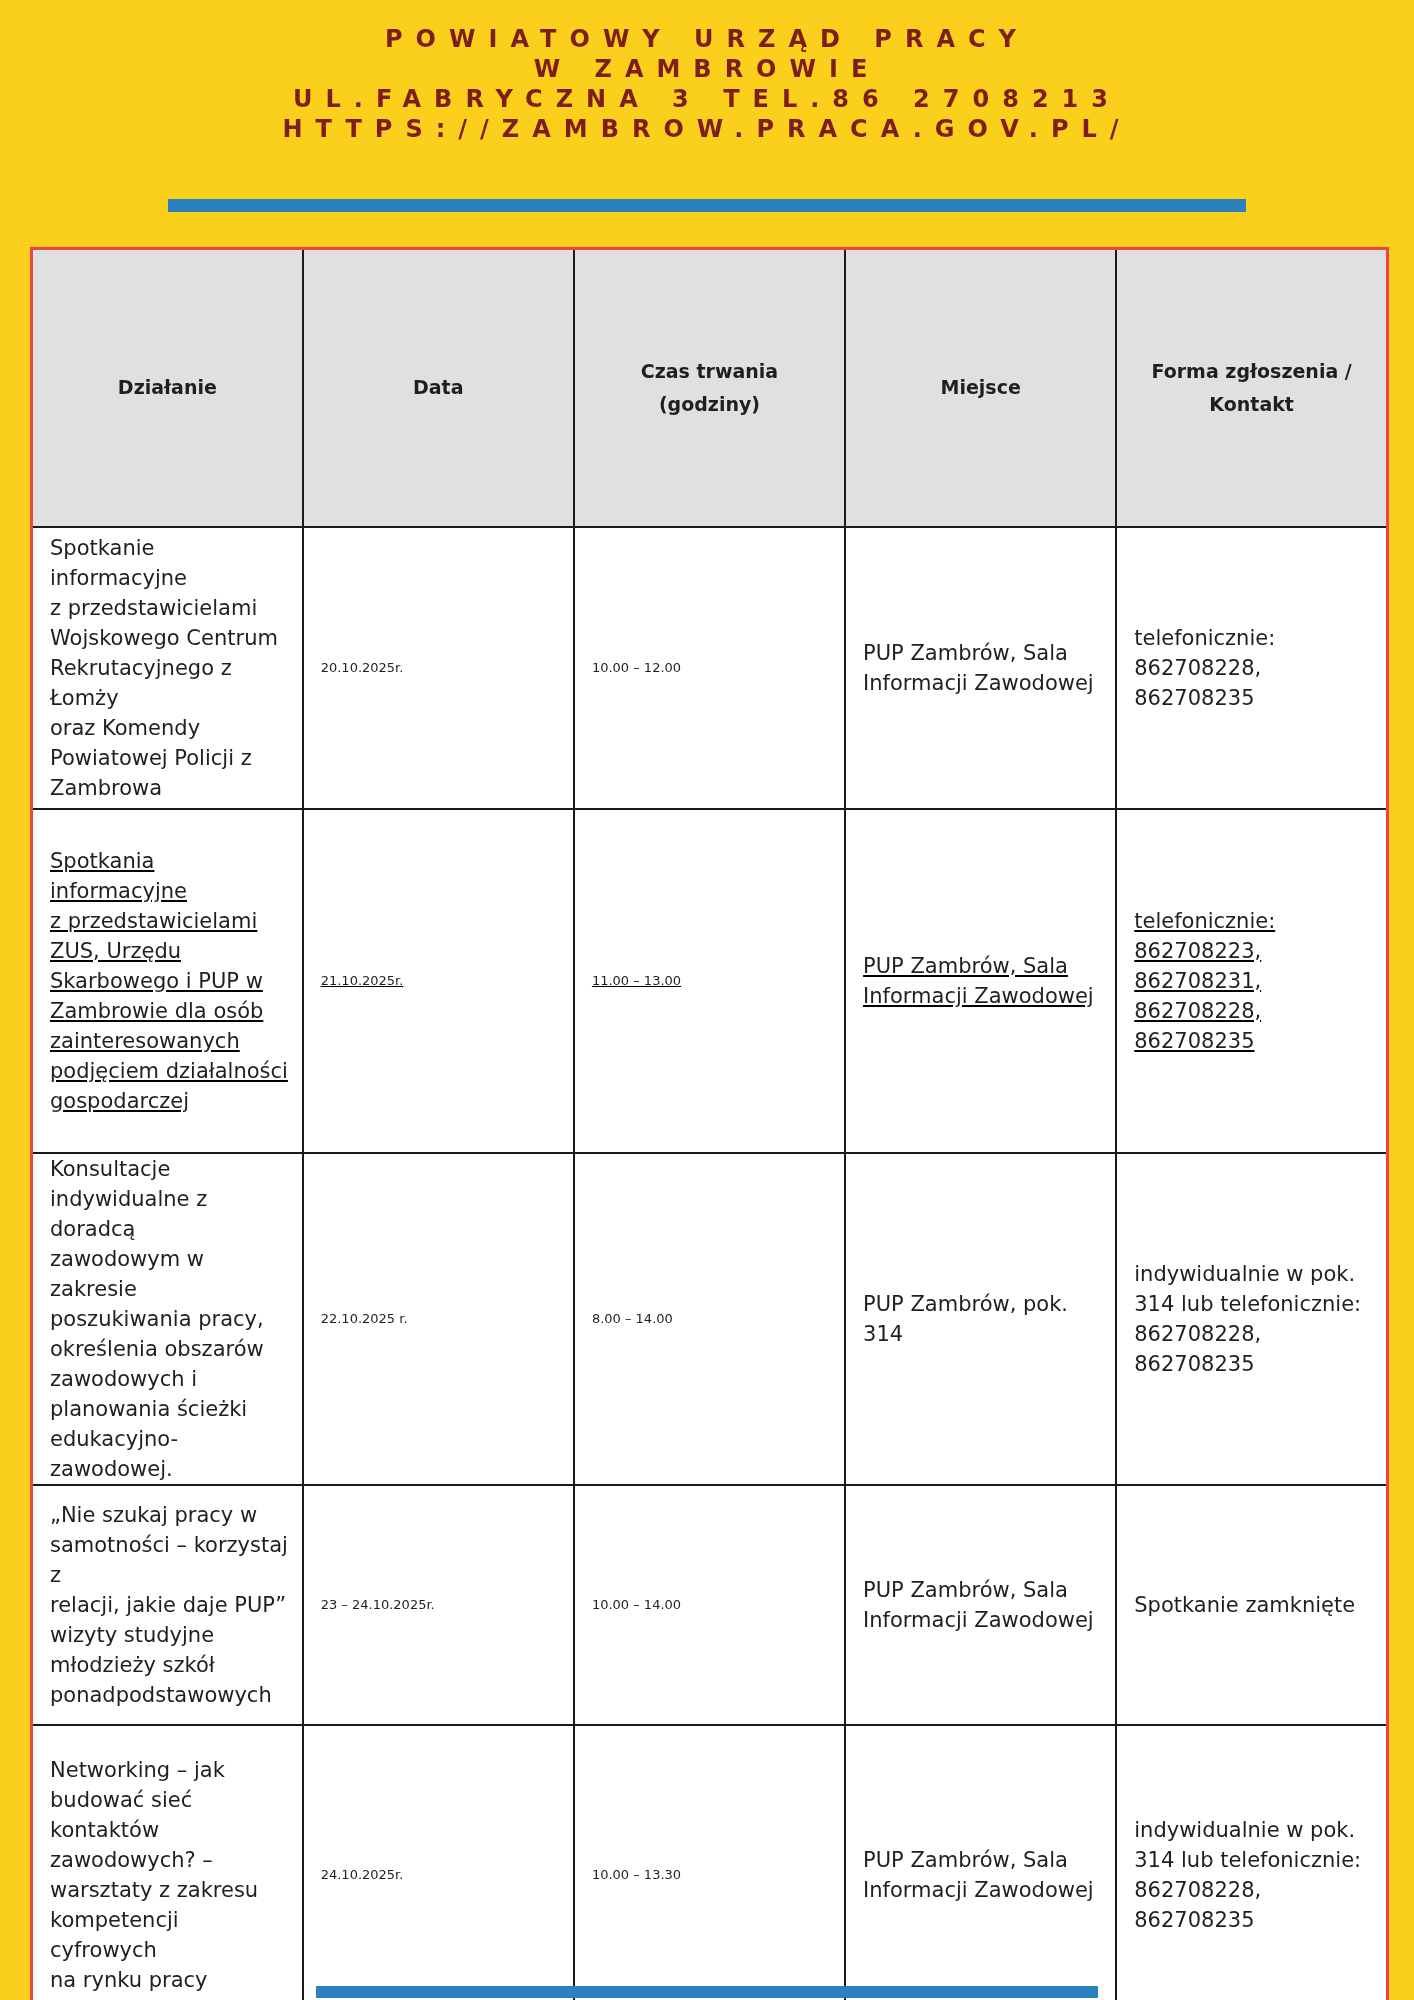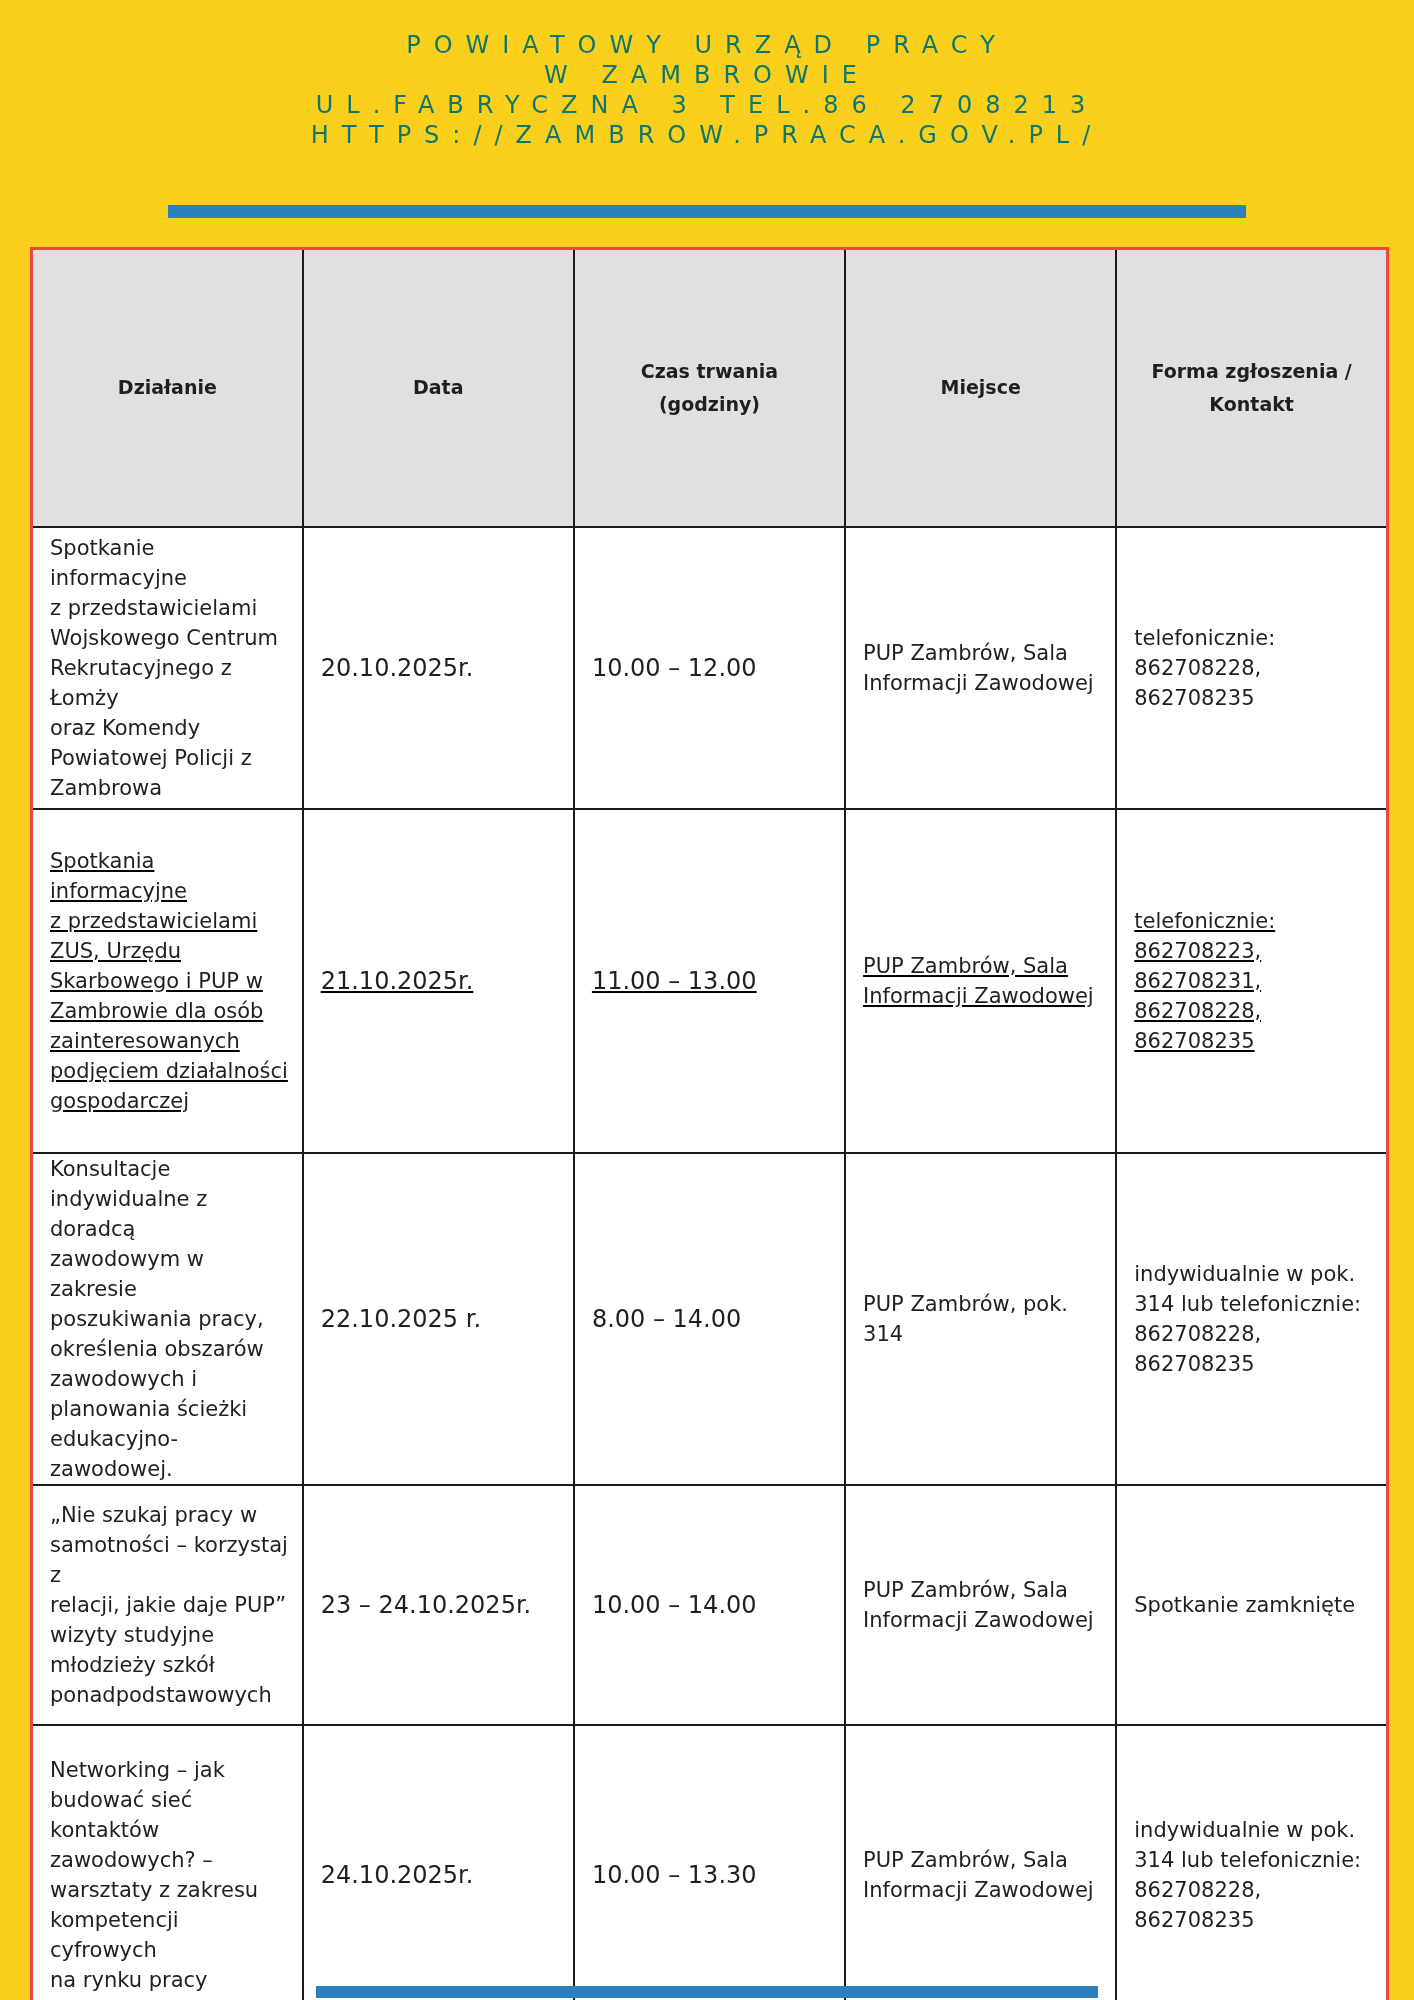--- a/index.html
+++ b/index.html
@@ -1,25 +1,25 @@
 <!DOCTYPE html>
 <html lang="pl"><head>
 <meta charset="utf-8">
 <style>
   html,body{margin:0;padding:0;}
   body{width:1414px;height:2000px;background:#FBD01C;font-family:"DejaVu Sans","Liberation Sans",sans-serif;overflow:hidden;}
   .page{position:relative;width:1414px;height:2000px;}
-  .header{padding-top:30px;text-align:center;color:#0f766e;font-weight:normal;}
+  .header{padding-top:24px;text-align:center;color:#7f1d1d;font-weight:bold;}
   .header .hline{font-size:24px;line-height:30px;letter-spacing:13px;white-space:nowrap;}
   .rule{height:13px;background:#2B80BE;margin:55px auto 0;width:1078px;}
   table.schedule{position:absolute;top:247px;left:30px;width:1359px;border-collapse:collapse;table-layout:fixed;background:#ffffff;border:3px solid #ef4444;}
   table.schedule th, table.schedule td{border:2px solid #1A1A1A;vertical-align:middle;color:#1F1F1F;}
   table.schedule th{background:#E0E0E0;font-size:19px;font-weight:bold;text-align:center;white-space:pre-line;line-height:33px;padding:0 10px;}
   td.c{font-size:21px;line-height:30px;white-space:pre-line;text-align:left;padding:0 12px 0 17px;}
-  td.c2, td.c3{font-size:24px;white-space:nowrap;}
+  td.c2, td.c3{font-size:13px;white-space:nowrap;}
   tr.hrow{height:278px;}
   tr.r0{height:282px;} tr.r1{height:344px;text-decoration:underline;} tr.r2{height:278px;} tr.r3{height:240px;} tr.r4{height:301px;}
   .rule-bottom{position:absolute;left:316px;top:1986px;width:782px;height:12px;background:#2B80BE;}
 </style>
 </head>
 <body>
 
 <div class="page">
 
   <div class="header">

